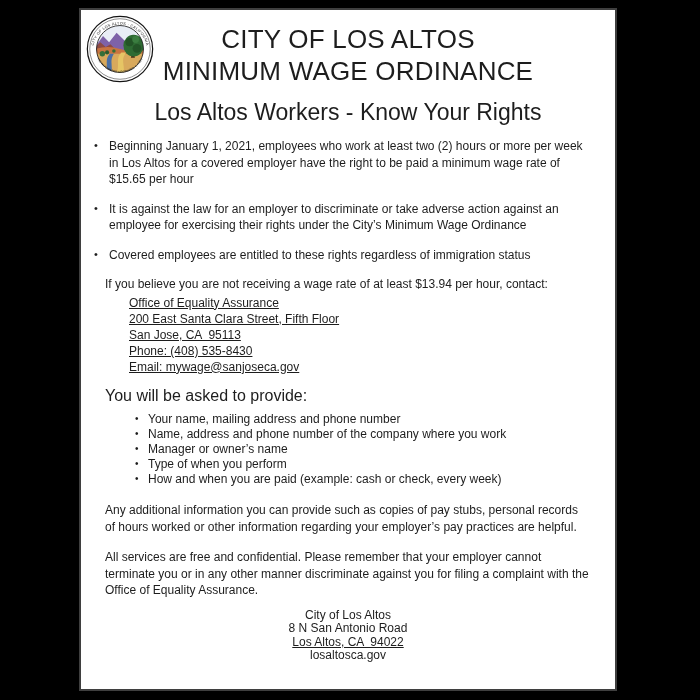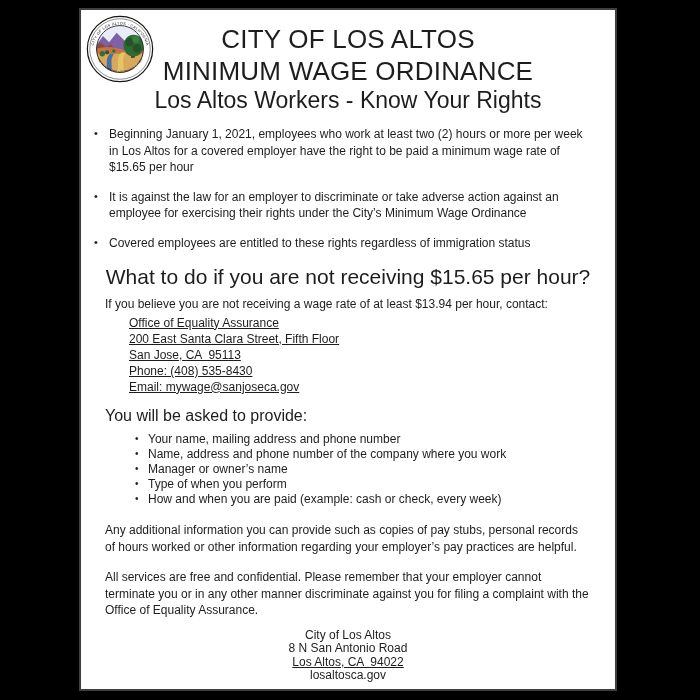--- a/index.html
+++ b/index.html
@@ -6,21 +6,21 @@
   body{
     width:700px;height:700px;overflow:hidden;background:#000;
     font-family:"Liberation Sans",sans-serif;color:#1d1d1d;position:relative;
   }
   .page{
     position:absolute;left:79px;top:8px;width:538px;height:683px;
     background:#ffffff;border:2px solid #3f3f3f;box-sizing:border-box;overflow:hidden;
   }
   .seal{position:absolute;left:5px;top:5px;width:68px;height:68px;}
   .titles{text-align:center;padding-top:13px;font-size:26px;line-height:32px;letter-spacing:.2px;}
-  .subtitle{text-align:center;font-size:23px;line-height:27px;}
+  .subtitle{text-align:center;margin-top:12px;font-size:23px;line-height:27px;}
   .bullets{list-style:none;margin:12px 24px 0 11px;padding:0;font-size:12px;line-height:16.5px;}
   .bullets li{position:relative;padding-left:17px;margin-bottom:13px;}
   .bullets li::before{content:"\2022";position:absolute;left:2px;top:-1px;font-size:11px;}
   .h2{text-align:center;margin-top:13px;font-size:21px;line-height:25px;}
   .intro{margin:7px 24px 0 24px;font-size:12px;line-height:16.5px;}
   .contact{margin:2px 24px 0 48px;font-size:12px;line-height:16px;}
   .provide-intro{margin:13px 24px 4px 24px;font-size:16px;line-height:16.5px;}
   .sub{list-style:none;margin:8px 24px 0 54px;padding:0;font-size:12px;line-height:15px;}
   .sub li{position:relative;padding-left:13px;}
   .sub li::before{content:"\2022";position:absolute;left:0;top:-1px;font-size:10px;}
@@ -76,21 +76,20 @@
   </div>
 
   <div class="subtitle">Los Altos Workers - Know Your Rights</div>
 
   <ul class="bullets">
     <li><span>Beginning January 1, 2021, employees who work at least two (2) hours or more per week in Los Altos for a covered employer have the right to be paid a minimum wage rate of $15.65 per hour</span></li>
     <li><span>It is against the law for an employer to discriminate or take adverse action against an employee for exercising their rights under the City’s Minimum Wage Ordinance</span></li>
     <li><span>Covered employees are entitled to these rights regardless of immigration status</span></li>
   </ul>
 
-  <div class="h2">What to do if you are not receiving $15.65 per hour?</div>
   <div class="intro">If you believe you are not receiving a wage rate of at least $13.94 per hour, contact:</div>
 
   <div class="contact">
     <div class="pre">Office of Equality Assurance</div>
     <div class="pre">200 East Santa Clara Street, Fifth Floor</div>
     <div class="pre">San Jose, CA  95113</div>
     <div class="pre">Phone: (408) 535-8430</div>
     <div class="pre">Email: mywage@sanjoseca.gov</div>
   </div>
 

